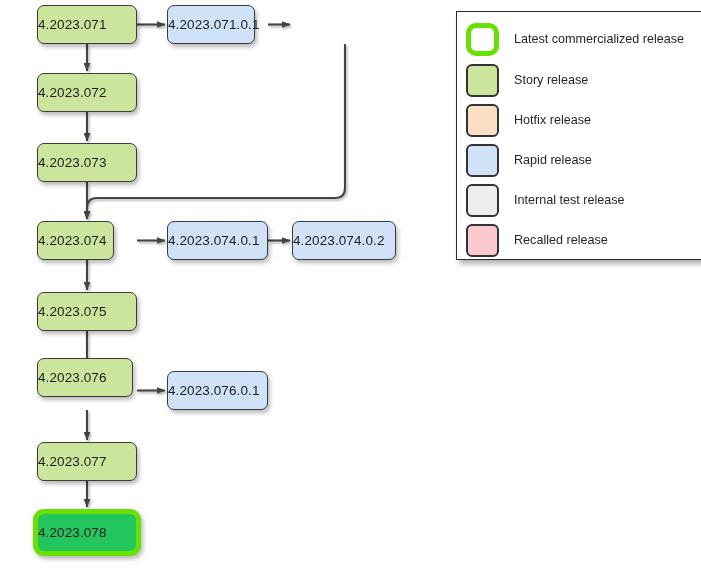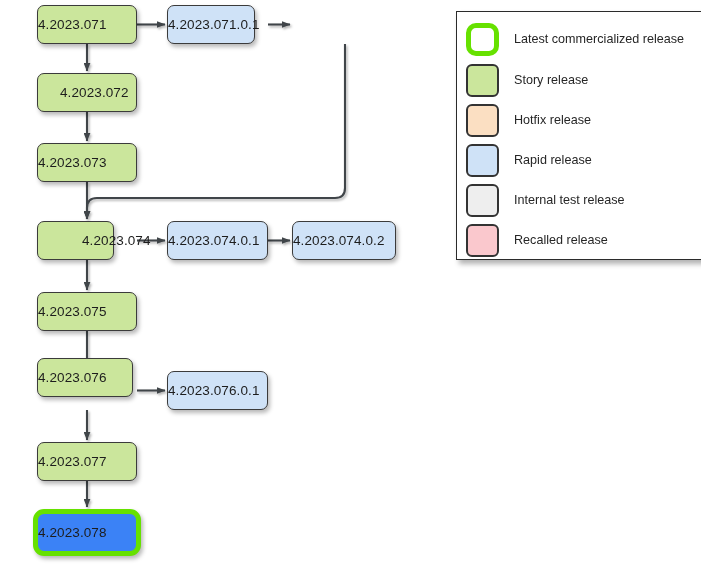--- a/index.html
+++ b/index.html
@@ -46,21 +46,21 @@
   }
   .node.story {
     background: #cbe69c;
     border: 1.6px solid #3b3b3b;
   }
   .node.rapid {
     background: #cfe2f7;
     border: 1.6px solid #3b3b3b;
   }
   .node.latest {
-    background: #3b82f6;
+    background: #22c55e;
     border: 5px solid #66e100;
     border-radius: 11px;
   }
 
   
   #legend {
     position: absolute;
     left: 456px;
     top: 11px;
     width: 277px;
@@ -136,29 +136,29 @@
 
   <div class="node story" style="left:37px; top:5px; width:100px; height:39px;">
     <span>4.2023.071</span>
   </div>
 
   <div class="node rapid" style="left:167px; top:5px; width:88px; height:39px;">
     <span>4.2023.071.0.1</span>
   </div>
 
 
-  <div class="node story" style="left:37px; top:73px; width:100px; height:39px;padding-left:22px;">
+  <div class="node story" style="left:37px; top:73px; width:100px; height:39px;">
     <span>4.2023.072</span>
   </div>
 
   <div class="node story" style="left:37px; top:143px; width:100px; height:39px;">
     <span>4.2023.073</span>
   </div>
 
-  <div class="node story" style="left:37px; top:221px; width:77px; height:39px;padding-left:44px;">
+  <div class="node story" style="left:37px; top:221px; width:77px; height:39px;">
     <span>4.2023.074</span>
   </div>
 
   <div class="node rapid" style="left:167px; top:221px; width:101px; height:39px;">
     <span>4.2023.074.0.1</span>
   </div>
 
   <div class="node rapid" style="left:292px; top:221px; width:104px; height:39px;">
     <span>4.2023.074.0.2</span>
   </div>

